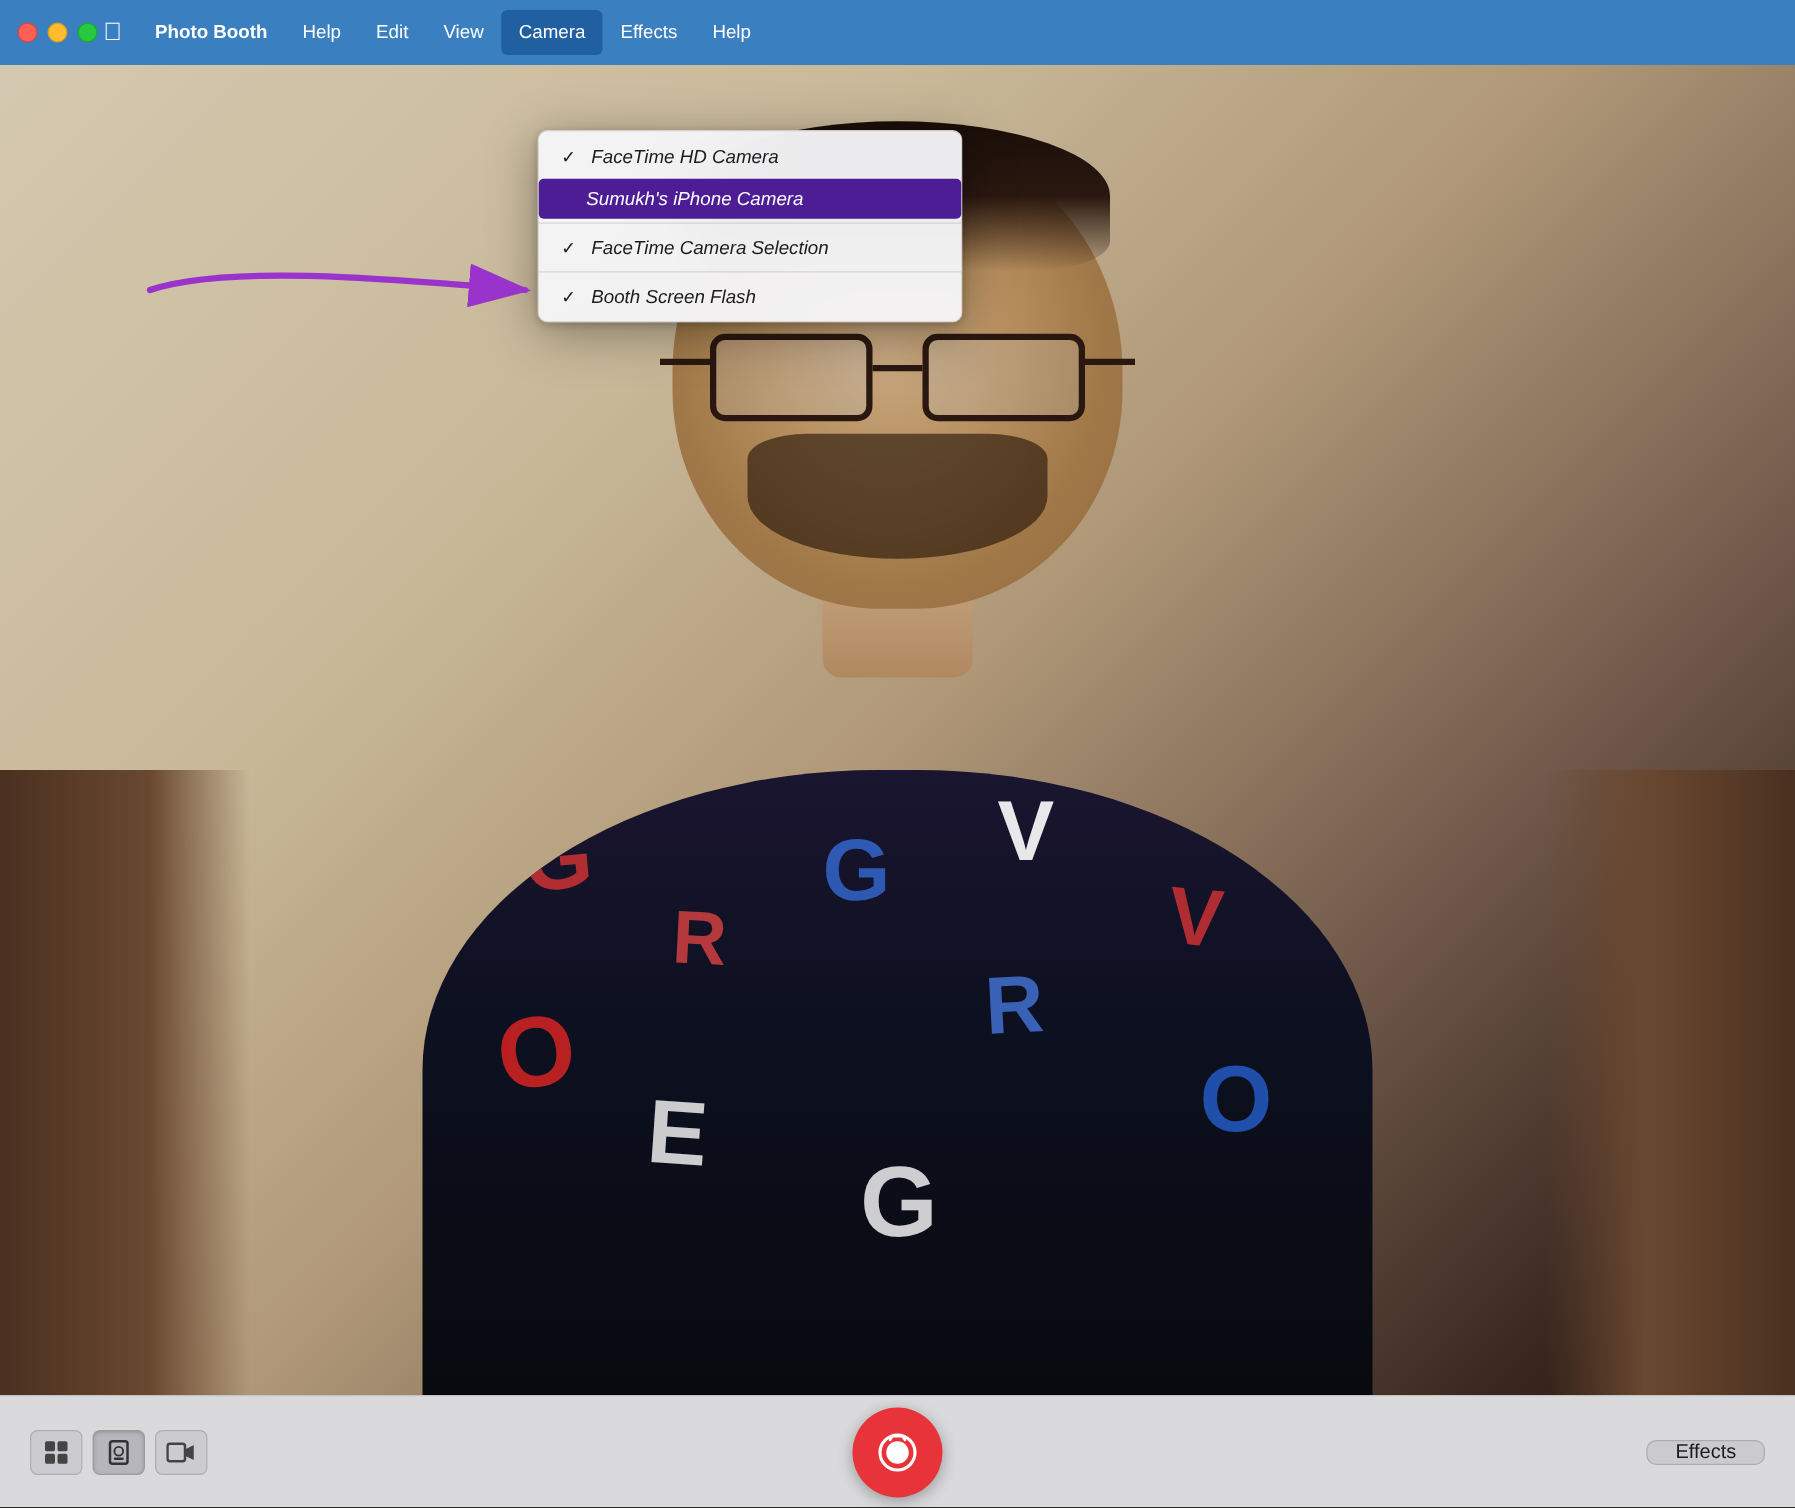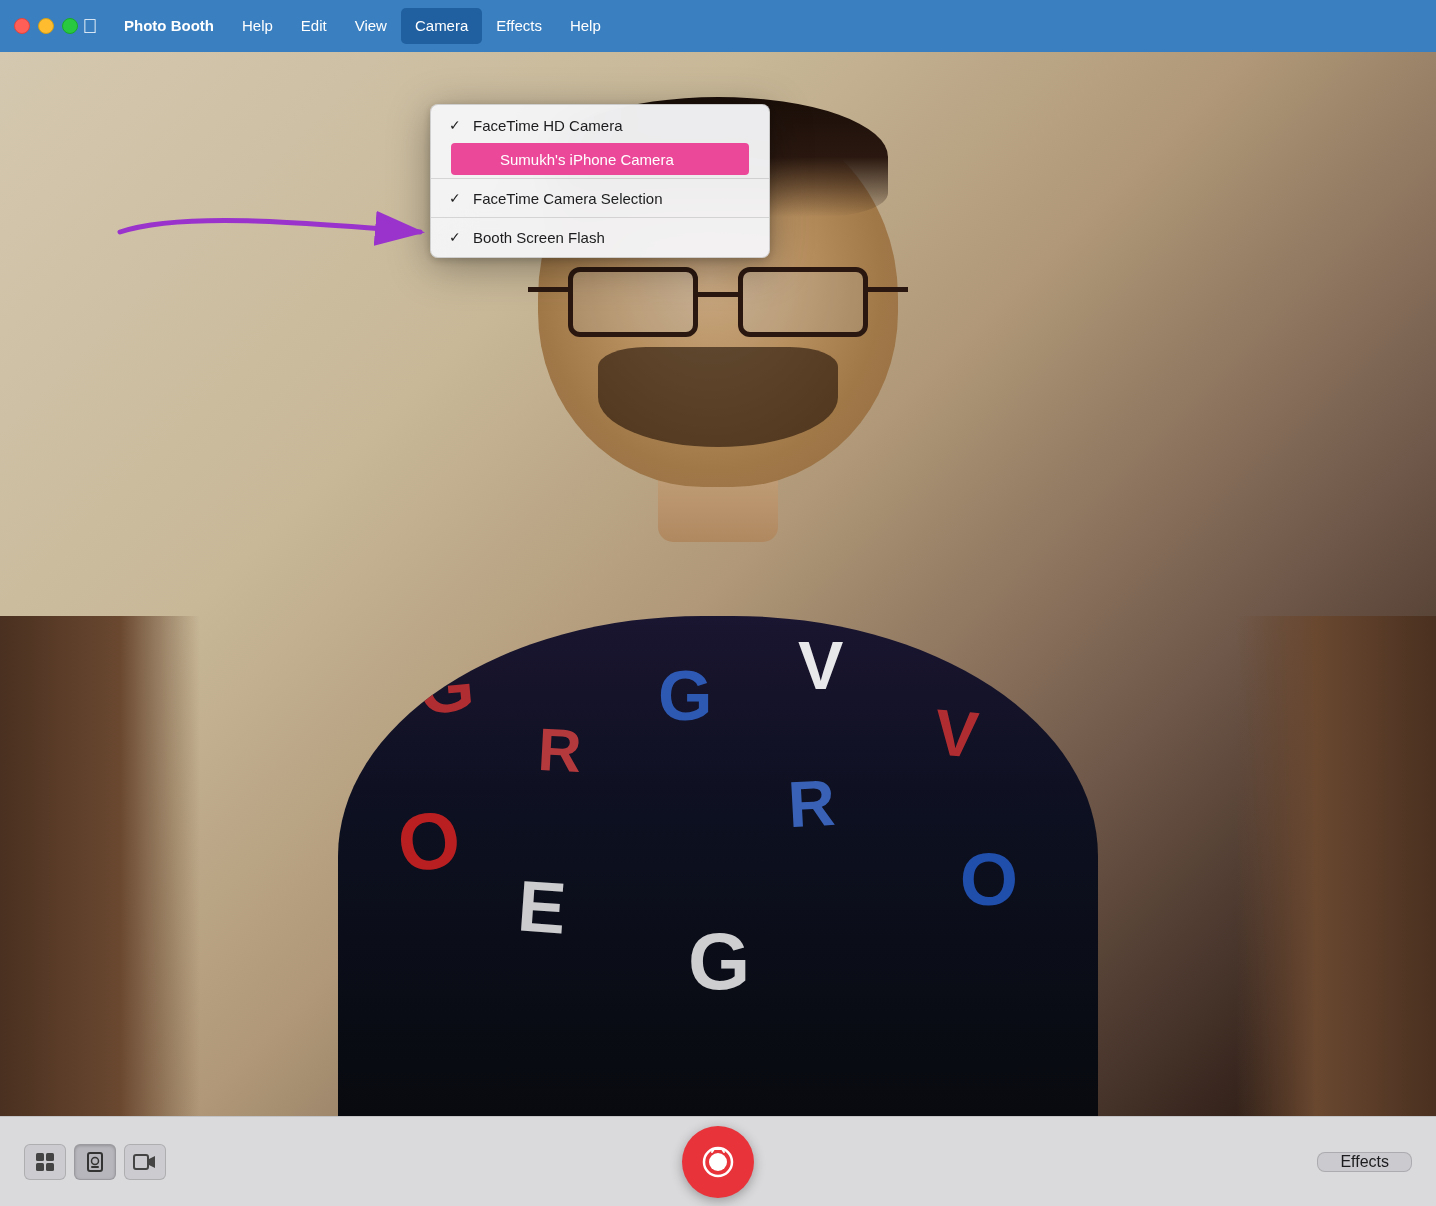--- a/index.html
+++ b/index.html
@@ -134,41 +134,41 @@
       align-items: center;
       padding: 7px 18px;
       font-size: 15px;
       color: #1c1c1e;
       cursor: pointer;
       position: relative;
       min-height: 32px;
     }
 
     .dropdown-item.highlighted {
-      background: #ec4899;
+      background: #4c1d95;
       color: white;
       border-radius: 4px;
-      margin: 2px 20px;
+      margin: 2px 0;
       padding: 7px 14px;
-      gap: 11px;
     }
 
     .dropdown-item .checkmark {
       width: 20px;
       margin-right: 4px;
       font-size: 14px;
       color: #1c1c1e;
     }
 
     .dropdown-item.highlighted .checkmark {
       color: white;
     }
 
     .dropdown-item .item-label {
       font-size: 15px;
+      font-style: italic;
     }
 
     .dropdown-divider {
       height: 1px;
       background: rgba(0,0,0,0.12);
       margin: 3px 0;
     }
 
     
     .arrow-indicator {

